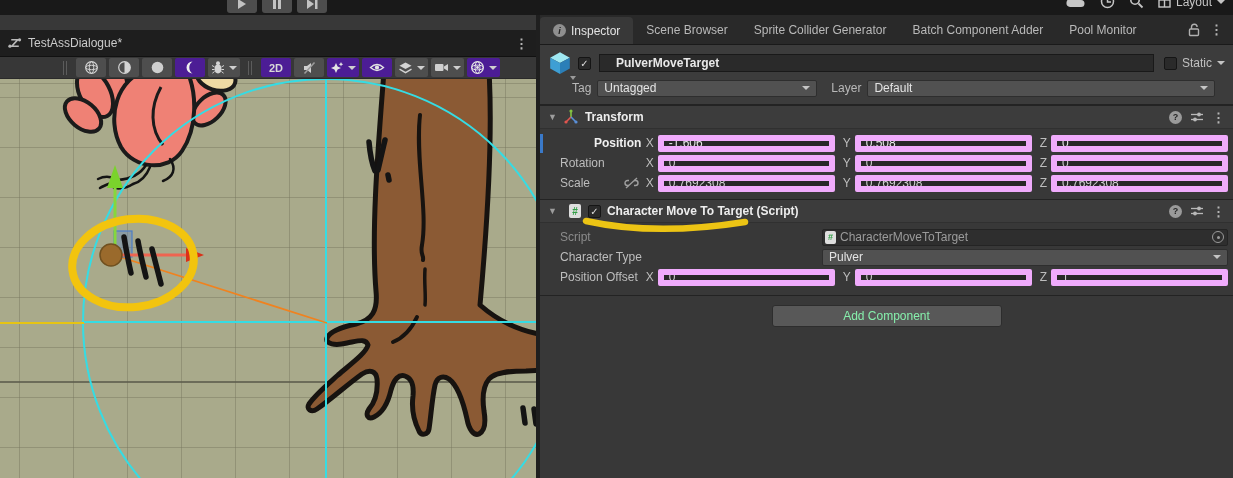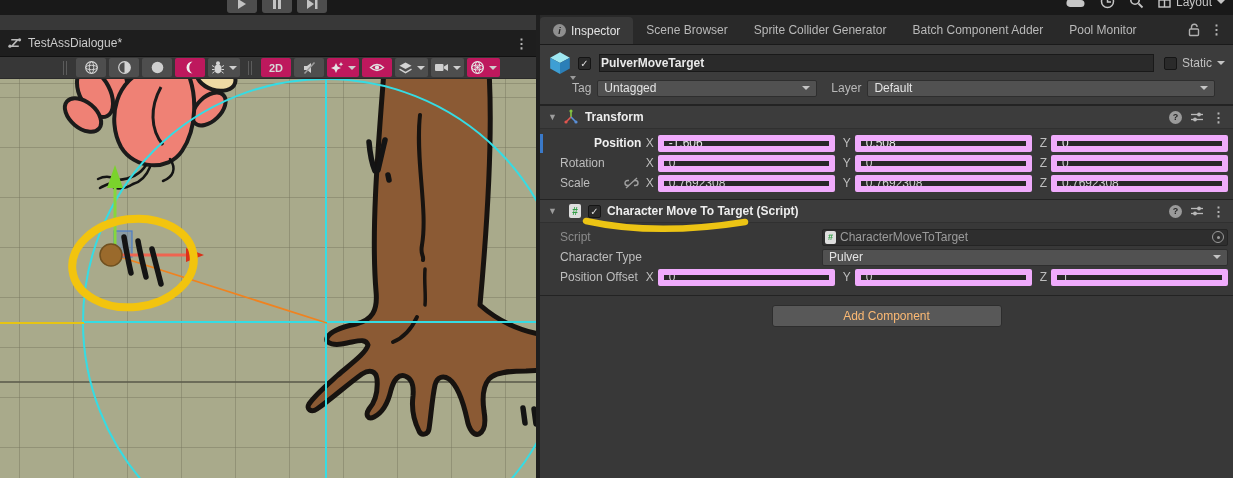--- a/index.html
+++ b/index.html
@@ -17,21 +17,21 @@
   .left-panel { position:absolute; left:0; top:30px; width:536px; height:463px; }
   .scene-tabbar { height:27px; background:#1e1e1e; display:flex; align-items:center; padding:0 8px; border-bottom:1px solid #111; }
   .scene-tabbar .title { color:#cbcbcb; font-size:12px; margin-left:6px; }
   .scene-tabbar .spacer { flex:1; }
   .kebab { color:#b5b5b5; font-size:13px; font-weight:bold; letter-spacing:0; line-height:1; }
 
   .scene-toolbar { height:22px; background:#373737; display:flex; align-items:center; padding-left:58px; border-bottom:1px solid #2a2a2a; }
   .handle { width:8px; height:14px; margin:0 5px; display:flex; gap:2px; }
   .handle i { width:1px; height:14px; background:#5c5c5c; }
   .tbtn { height:19px; min-width:30px; background:#4e4e4e; border-radius:2px; display:flex; align-items:center; justify-content:center; margin-right:3px; padding:0 3px; color:#d8d8d8; font-size:11px; font-weight:bold; }
-  .tbtn.active { background:#be185d;justify-content:center; }
+  .tbtn.active { background:#4c1d95;justify-content:center; }
   .tbtn .caret { width:0; height:0; border-left:4px solid transparent; border-right:4px solid transparent; border-top:4px solid #cfcfcf; margin-left:4px; }
   .tbtn svg { display:block; }
 
   .viewport { position:relative; width:536px; height:414px; overflow:hidden;
     background-color:#a9aa8b;
     background-image:
       repeating-linear-gradient(0deg, rgba(118,118,94,.45) 0 1px, transparent 1px 50px),
       repeating-linear-gradient(90deg, rgba(118,118,94,.45) 0 1px, transparent 1px 54px);
     background-position:0 5px, 19px 0; }
   .major-gridline { position:absolute; left:0; top:302px; width:536px; height:2px; background:rgba(92,92,76,.8); }
@@ -45,21 +45,21 @@
   .info-circ { width:13px; height:13px; border-radius:50%; background:#8f8f8f; color:#232323; font-size:9px; font-weight:bold; display:flex; align-items:center; justify-content:center; margin-right:5px; font-style:italic; }
   .insp-tabbar .spacer { flex:1; }
   .tab-tools { display:flex; align-items:center; gap:10px; padding-right:10px; }
 
   .go-block { padding:6px 8px 6px 8px; background:#3c3c3c; border-bottom:1px solid #232323; }
   .go-row1 { display:flex; align-items:center; height:24px; }
   .cube-wrap { position:relative; width:30px; }
   .cube-caret { position:absolute; right:2px; bottom:-3px; width:0; height:0; border-left:3.5px solid transparent; border-right:3.5px solid transparent; border-top:4px solid #9a9a9a; }
   .checkbox { width:13px; height:13px; background:#2a2a2a; border:1px solid #151515; border-radius:2px; color:#dcdcdc; font-size:10px; line-height:11px; text-align:center; }
   .checkbox.empty { color:transparent; }
-  .name-input { flex:1; height:18px; margin:0 10px 0 8px; background:#2a2a2a; border:1px solid #191919; border-radius:0; color:#e9e9e9; font-size:12px; font-weight:bold; padding:0 1px; outline:none; }
+  .name-input { flex:1; height:18px; margin:0 10px 0 8px; background:#2a2a2a; border:1px solid #191919; border-radius:0; color:#e9e9e9; font-size:12px; font-weight:bold; padding:0 16px; outline:none; }
   .static-group { display:flex; align-items:center; gap:5px; color:#c0c0c0; }
   .dd-caret { width:0; height:0; border-left:4px solid transparent; border-right:4px solid transparent; border-top:4.5px solid #c4c4c4; }
   .go-row2 { display:flex; align-items:center; height:20px; margin-top:3px; padding-left:24px; }
   .minilabel { color:#b9b9b9; margin-right:6px; }
   .dropdown { height:17px; background:#515151; border:1px solid #2e2e2e; border-radius:2px; display:flex; align-items:center; padding:0 6px; color:#e4e4e4; }
   .dropdown .spacer { flex:1; }
   .dd-tag { width:220px; margin-right:14px; }
   .dd-layer { flex:1; margin-right:10px;gap:40px; }
 
   .comp-header { height:24px; background:#3c3c3c; border-top:1px solid #232323; border-bottom:1px solid #303030; display:flex; align-items:center; padding:0 8px; position:relative; }
@@ -85,21 +85,21 @@
   .script-icon { width:12px; height:14px; background:#dedede; border-radius:2px; color:#2f9e44; font-size:10px; font-weight:bold; display:flex; align-items:center; justify-content:center; margin-left:6px; }
   .script-icon.small { width:11px; height:13px; margin:0 4px 0 2px; font-size:9px; }
   .yellow-underline { position:absolute; left:42px; top:15px; pointer-events:none; z-index:3; }
   .objfield { flex:1; height:17px; margin-right:5px; background:#2e2e2e; border:1px solid #242424; border-radius:2px; display:flex; align-items:center; color:#9b9b9b; }
   .objfield .spacer { flex:1; }
   .picker { width:12px; height:12px; border:1px solid #9a9a9a; border-radius:50%; margin-right:3px; display:flex; align-items:center; justify-content:center; }
   .picker i { width:3px; height:3px; background:#9a9a9a; border-radius:50%; }
   .dd-value { flex:1; margin-right:5px;align-items:center; }
 
   .add-wrap { border-top:1px solid #232323; margin-top:2px; padding-top:9px; display:flex; justify-content:center; }
-  .add-btn { width:230px; height:22px; background:#585858; border:1px solid #2d2d2d; border-radius:3px; color:#fdba74; font-size:12px; display:flex; align-items:center; justify-content:center; }
+  .add-btn { width:230px; height:22px; background:#585858; border:1px solid #2d2d2d; border-radius:3px; color:#86efac; font-size:12px; display:flex; align-items:center; justify-content:center; }
 </style>
 </head>
 <body>
 
 <div class="app">
 
   <div class="topbar">
     <div class="playgroup">
       <div class="playbtn">
         <svg width="10" height="10" viewBox="0 0 10 10">

